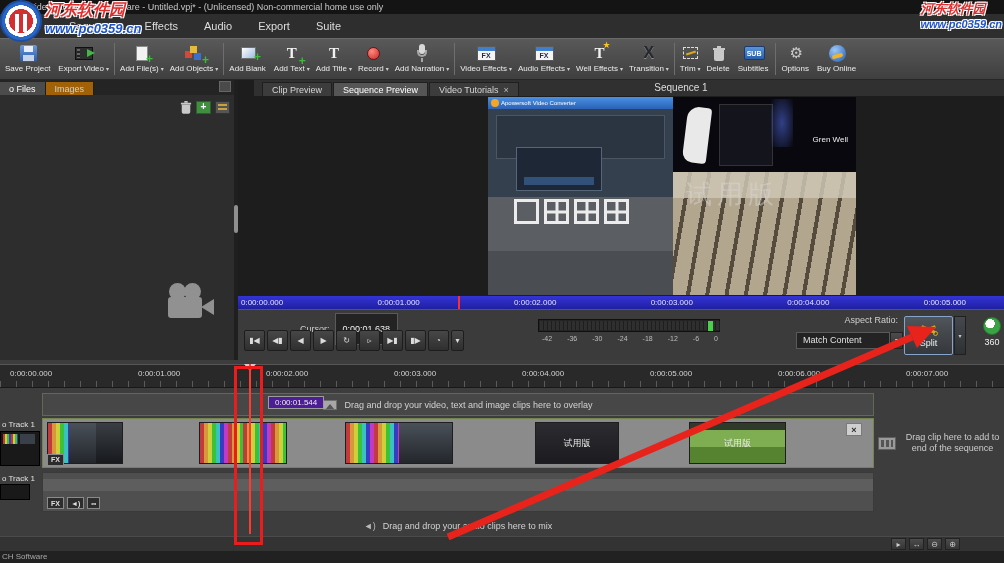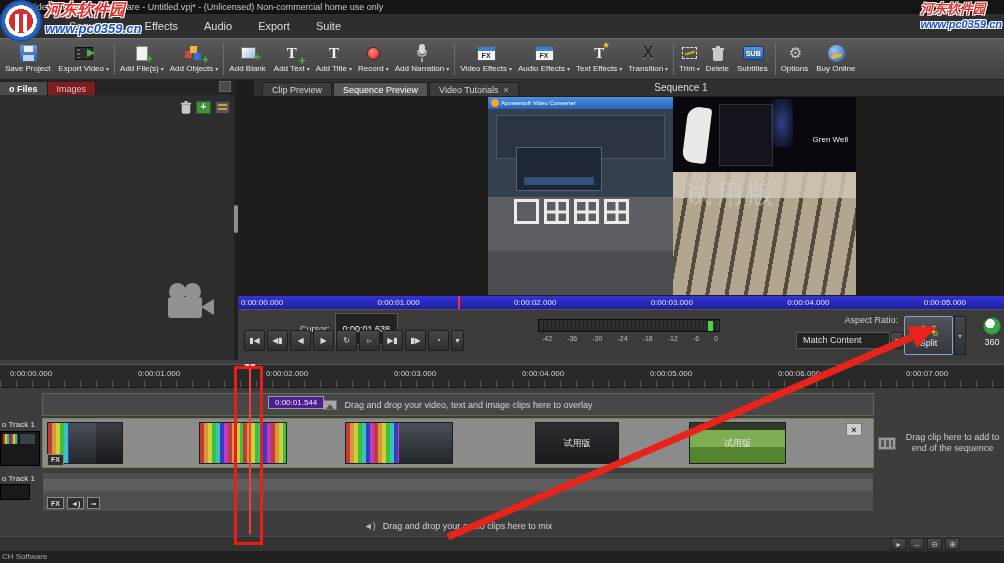--- a/index.html
+++ b/index.html
@@ -64,22 +64,22 @@
   .ic-sub { width:21px; height:14px; background:linear-gradient(#5a94d8,#2a5faa); border:1px solid #1a3a70;
             border-radius:2px; color:#fff; font-size:7px; font-weight:bold; display:flex; align-items:center; justify-content:center; }
   .ic-gear { font-size:15px; color:#c9c9c9; line-height:18px; }
   .ic-buy { width:17px; height:17px; border-radius:50%; background:radial-gradient(circle at 35% 30%,#9cc7f5,#1f5bb5); position:relative; }
   .ic-buy::after { content:""; position:absolute; left:3px; top:9px; width:11px; height:4px; background:#f0b428;
                    border-radius:2px; transform:rotate(-15deg); }
 
   
   .leftpanel { position:absolute; left:0; top:80px; width:234px; height:280px; background:#2d2d2d; }
   .lp-tabs { display:flex; height:15px; background:#242424; align-items:flex-end; }
-  .lp-tab { font-size:9px; color:#cfcfcf; padding:2px 9px 1px; background:#7f1d1d; border-right:1px solid #1d1d1d; }
-  .lp-tab.active { background:#4b4b4b; color:#fff;font-weight:bold; }
+  .lp-tab { font-size:9px; color:#cfcfcf; padding:2px 9px 1px; background:#a16207; border-right:1px solid #1d1d1d; }
+  .lp-tab.active { background:#4b4b4b; color:#fff; }
   .lp-corner { position:absolute; right:3px; top:1px; width:12px; height:11px; background:#4a4a4a; border:1px solid #666; }
   .lp-icons { position:absolute; right:4px; top:19px; display:flex; gap:4px; align-items:center; }
   .lp-ic2 { width:15px; height:13px; background:#3f8f3f; border:1px solid #2a5f2a; color:#fff; font-size:10px;
             font-weight:bold; display:flex; align-items:center; justify-content:center; line-height:10px; }
   .lp-ic3 { width:15px; height:13px; background:#555; border:1px solid #333; position:relative; }
   .lp-ic3::after { content:""; position:absolute; left:2px; top:2px; right:2px; height:8px;
                    background:repeating-linear-gradient(#c9a23a 0 2px,transparent 2px 4px); }
   .cam { position:absolute; left:168px; top:203px; width:52px; height:42px; }
   .cam .reel { position:absolute; width:17px; height:17px; border-radius:50%; background:#919191; }
   .cam .reel.r1 { left:1px; top:0; } .cam .reel.r2 { left:16px; top:0; }
@@ -369,21 +369,21 @@
       <span class="lblrow">
           <span>Audio Effects</span>
           <span class="arr">▾</span>
         </span>
     </div>
     <div class="tbtn">
       <span class="ic">
           <span class="ic-tfx"><span class="ic-T">T</span><span class="star">★</span></span>
         </span>
       <span class="lblrow">
-          <span>Text Effects</span>
+          <span>Well Effects</span>
           <span class="arr">▾</span>
         </span>
     </div>
     <div class="tbtn">
       <span class="ic">
           <span class="ic-x">X</span>
         </span>
       <span class="lblrow">
           <span>Transition</span>
           <span class="arr">▾</span>

